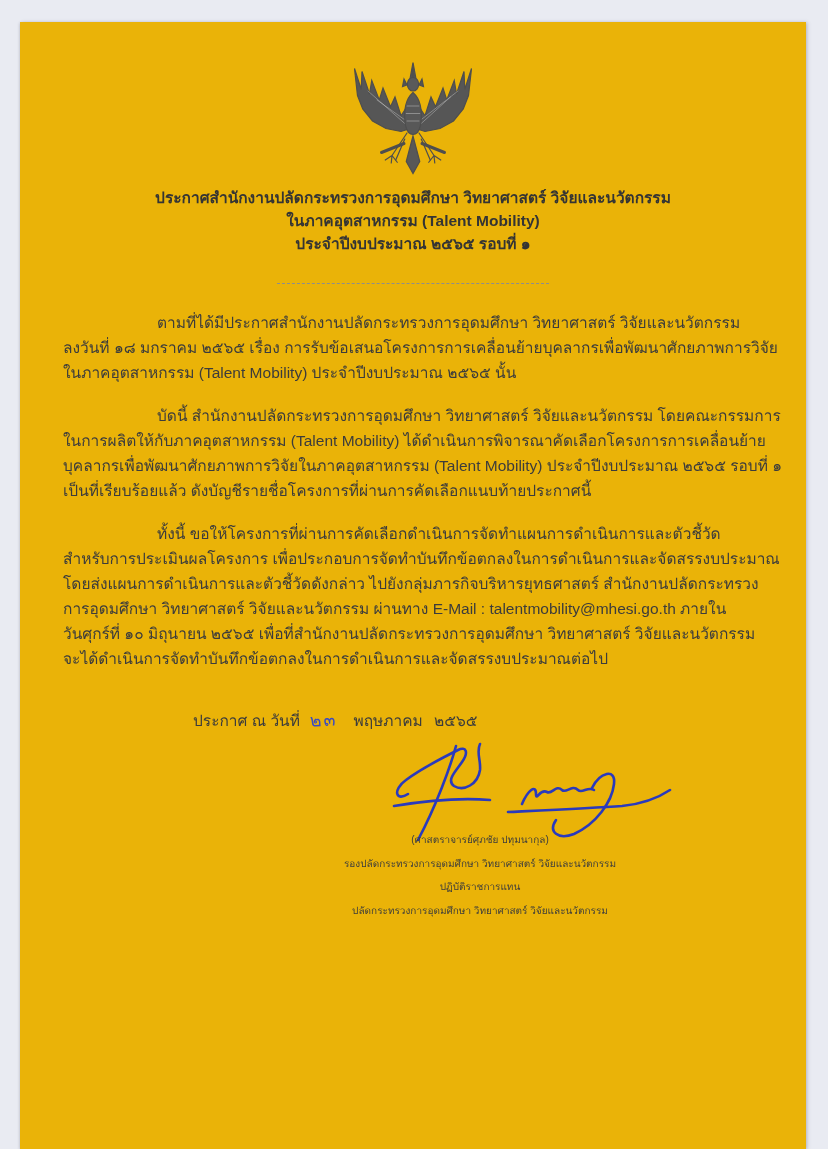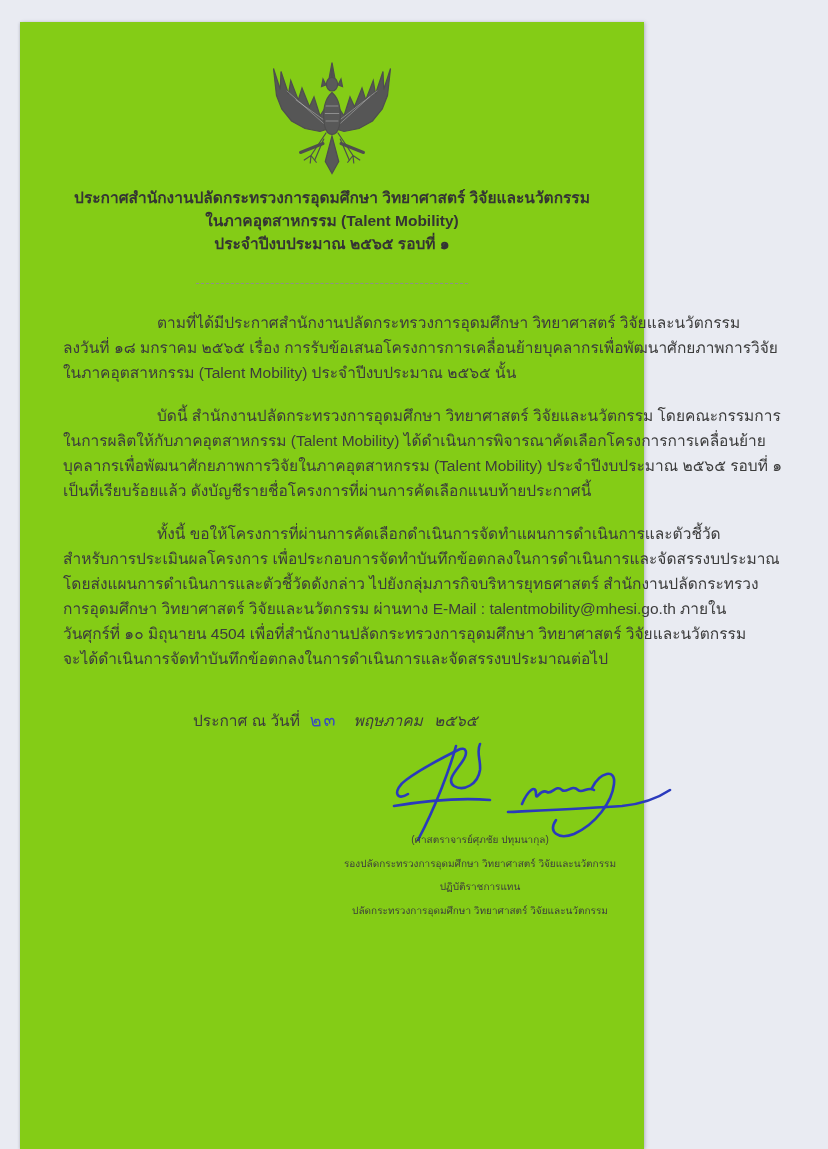--- a/index.html
+++ b/index.html
@@ -5,22 +5,22 @@
   html,body{
     margin:0;padding:0;
     width:828px;height:1149px;
     background:#e9ebf2;
     overflow:hidden;
     font-family:"Liberation Sans","DejaVu Sans",sans-serif;
   }
   .stage{position:relative;width:828px;height:1149px;}
   .page{
     position:absolute;left:20px;top:22px;
-    width:624px;height:1127px;
-    background:#84cc16;
+    width:786px;height:1127px;
+    background:#eab308;
     box-shadow:0 1px 3px rgba(50,55,80,.28), 2px 0 4px rgba(50,55,80,.12);
   }
   .emblem-wrap{
     position:absolute;top:38px;left:0;width:100%;
     display:flex;justify-content:center;
   }
   .title-block{
     position:absolute;top:164px;left:0;width:100%;
     text-align:center;color:#343434;
     font-size:15.5px;font-weight:bold;line-height:23px;
@@ -43,21 +43,21 @@
     color:#3c3c3c;font-size:15.5px;white-space:nowrap;
   }
   .issued-line .hand-day{
     display:inline-block;
     color:#3a4bc2;
     font-size:17.5px;
     margin:0 16px 0 10px;
     transform:rotate(-3deg);
     letter-spacing:2px;
   }
-  .issued-line .issued-suffix{word-spacing:7px;font-style:italic;}
+  .issued-line .issued-suffix{word-spacing:7px;}
   .signature-svg{
     position:absolute;left:350px;top:706px;
     width:320px;height:122px;
   }
   .signatory{
     position:absolute;top:806px;left:180px;width:560px;
     text-align:center;color:#3c3c3c;
     font-size:10px;line-height:23.5px;
   }
   .garuda{display:block;}
@@ -118,21 +118,21 @@
           <div class="line">บัดนี้ สำนักงานปลัดกระทรวงการอุดมศึกษา วิทยาศาสตร์ วิจัยและนวัตกรรม โดยคณะกรรมการ</div>
           <div class="line">ในการผลิตให้กับภาคอุตสาหกรรม (Talent Mobility) ได้ดำเนินการพิจารณาคัดเลือกโครงการการเคลื่อนย้าย</div>
           <div class="line">บุคลากรเพื่อพัฒนาศักยภาพการวิจัยในภาคอุตสาหกรรม (Talent Mobility) ประจำปีงบประมาณ ๒๕๖๕ รอบที่ ๑</div>
           <div class="line">เป็นที่เรียบร้อยแล้ว ดังบัญชีรายชื่อโครงการที่ผ่านการคัดเลือกแนบท้ายประกาศนี้</div>
         </div>
       <div class="para">
           <div class="line">ทั้งนี้ ขอให้โครงการที่ผ่านการคัดเลือกดำเนินการจัดทำแผนการดำเนินการและตัวชี้วัด</div>
           <div class="line">สำหรับการประเมินผลโครงการ เพื่อประกอบการจัดทำบันทึกข้อตกลงในการดำเนินการและจัดสรรงบประมาณ</div>
           <div class="line">โดยส่งแผนการดำเนินการและตัวชี้วัดดังกล่าว ไปยังกลุ่มภารกิจบริหารยุทธศาสตร์ สำนักงานปลัดกระทรวง</div>
           <div class="line">การอุดมศึกษา วิทยาศาสตร์ วิจัยและนวัตกรรม ผ่านทาง E-Mail : talentmobility@mhesi.go.th ภายใน</div>
-          <div class="line">วันศุกร์ที่ ๑๐ มิถุนายน 4504 เพื่อที่สำนักงานปลัดกระทรวงการอุดมศึกษา วิทยาศาสตร์ วิจัยและนวัตกรรม</div>
+          <div class="line">วันศุกร์ที่ ๑๐ มิถุนายน ๒๕๖๕ เพื่อที่สำนักงานปลัดกระทรวงการอุดมศึกษา วิทยาศาสตร์ วิจัยและนวัตกรรม</div>
           <div class="line">จะได้ดำเนินการจัดทำบันทึกข้อตกลงในการดำเนินการและจัดสรรงบประมาณต่อไป</div>
         </div>
     </div>
 
     <div class="issued-line">
       <span>ประกาศ ณ วันที่</span><span class="hand-day">๒๓</span><span class="issued-suffix">พฤษภาคม ๒๕๖๕</span>
     </div>
 
     <svg class="signature-svg" viewBox="0 0 320 122" aria-hidden="true">
       <g stroke="#2a3abd" stroke-width="2.6" fill="none" stroke-linecap="round" stroke-linejoin="round">

